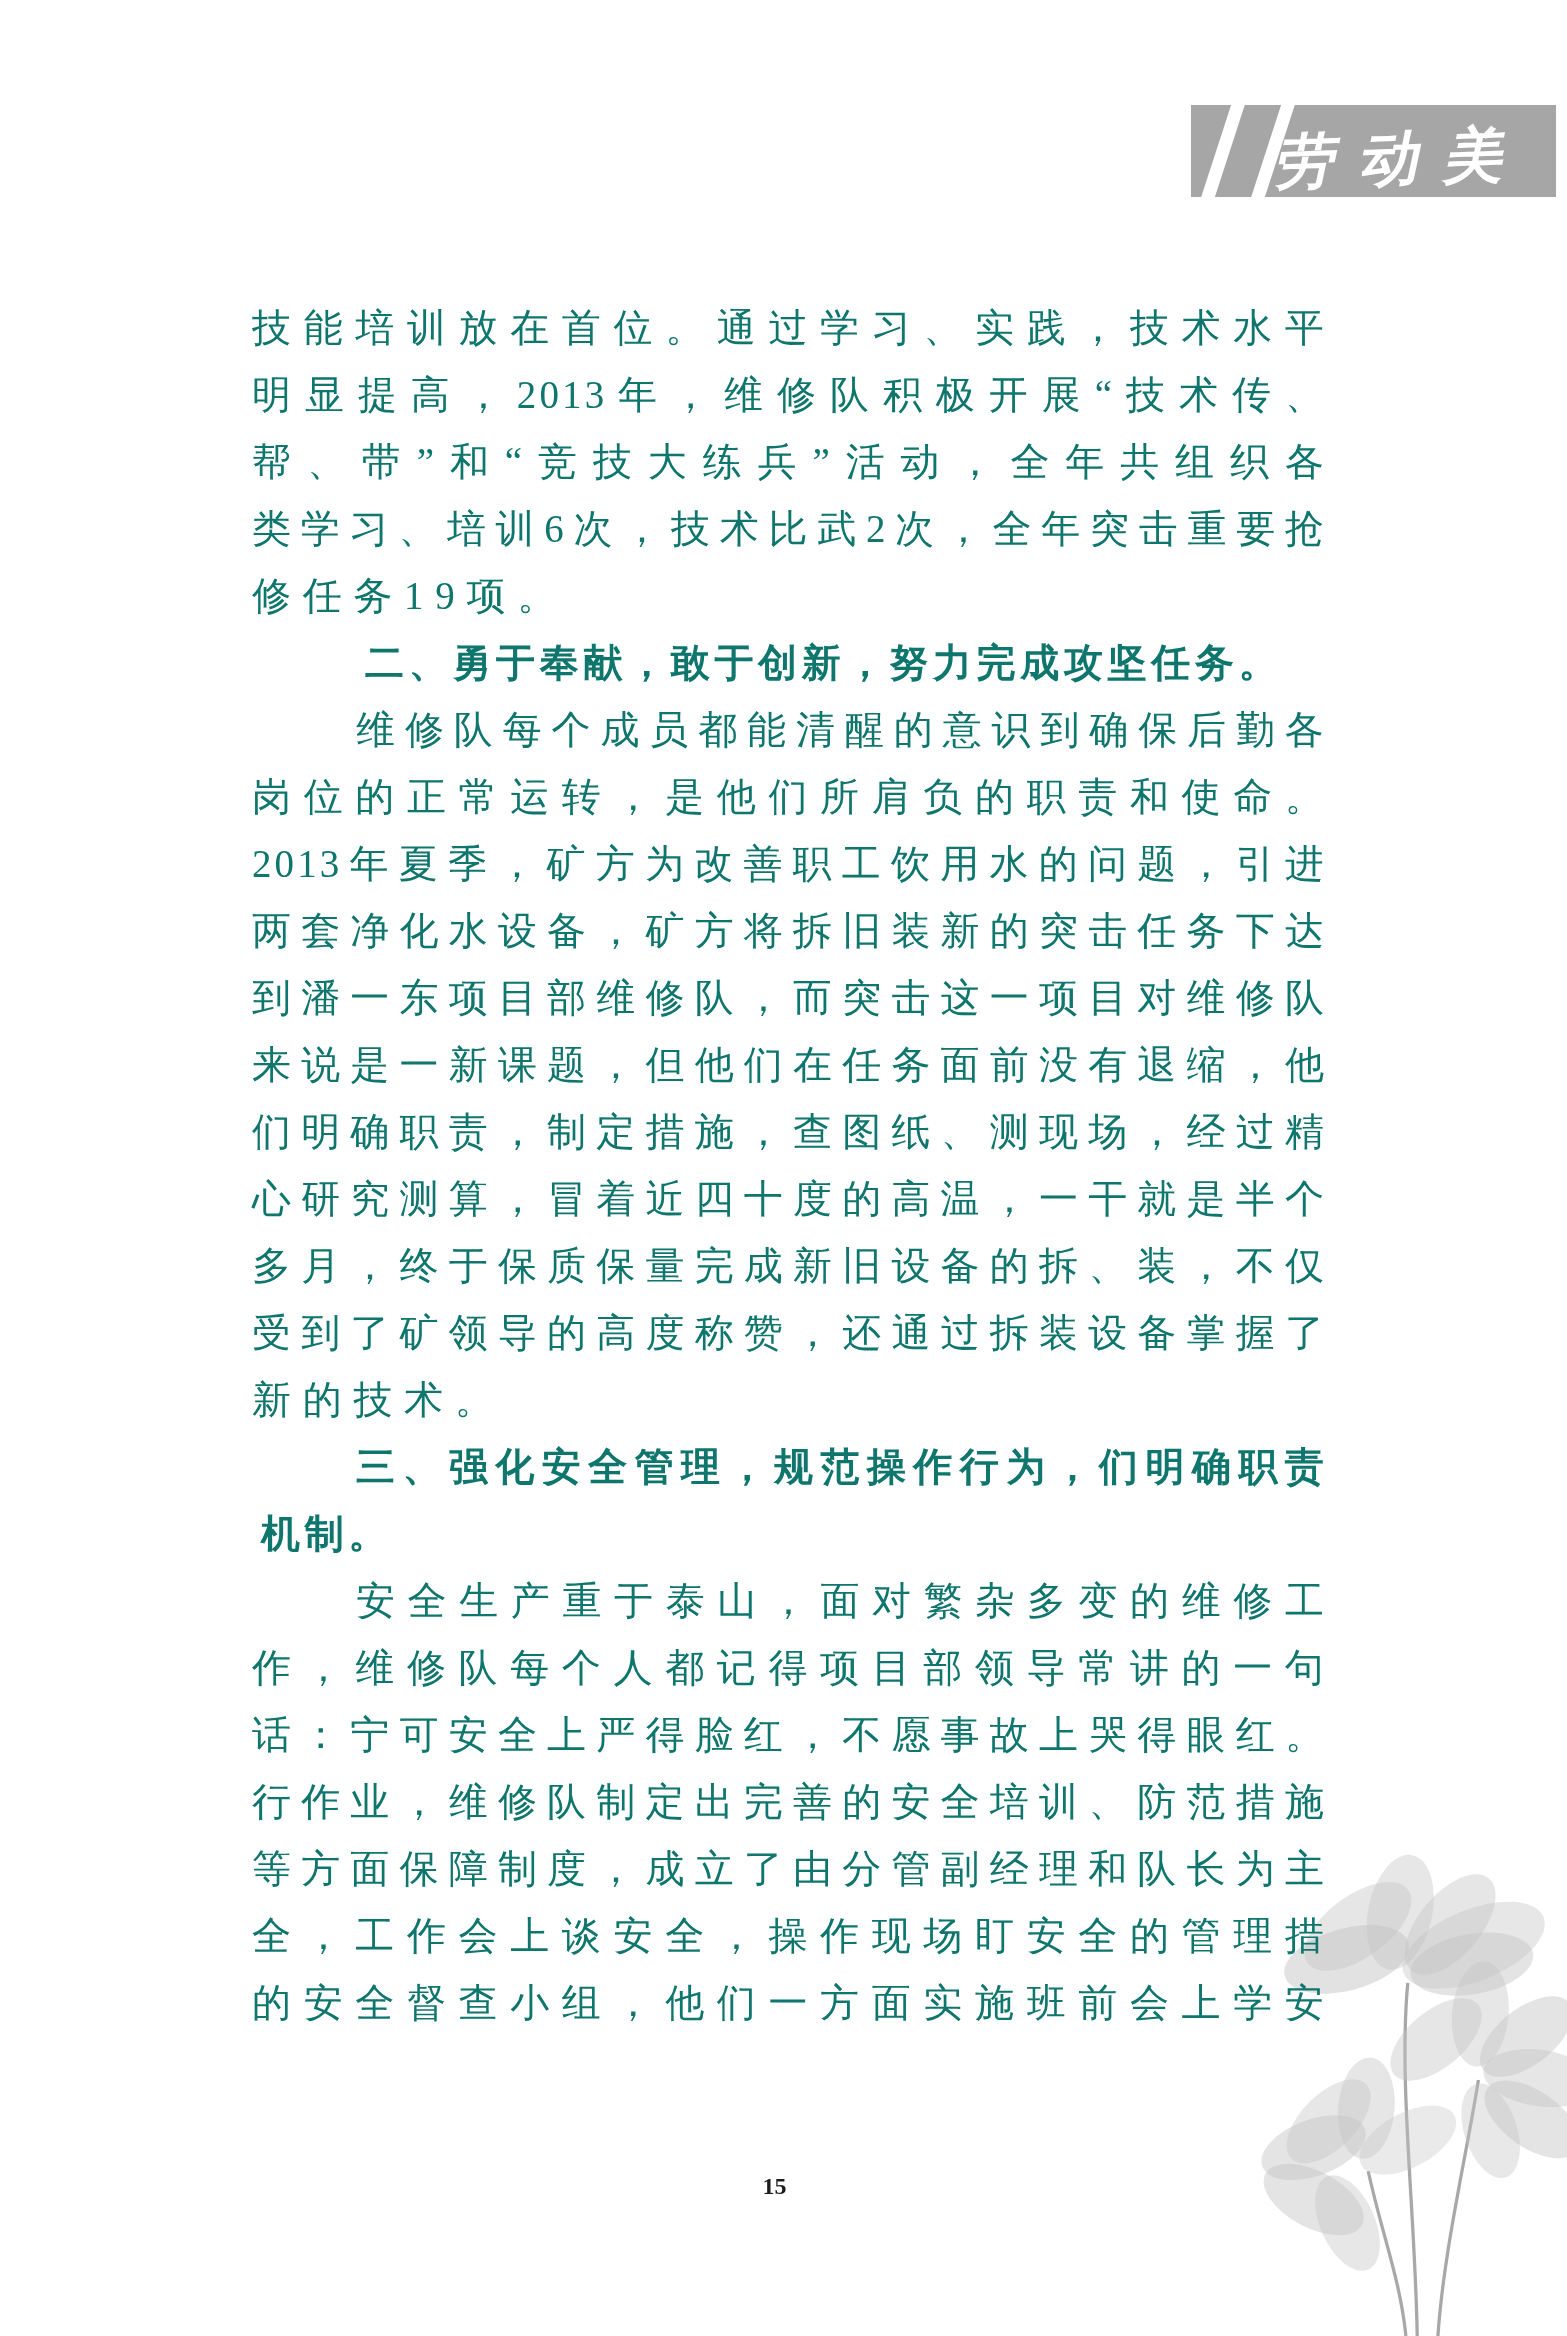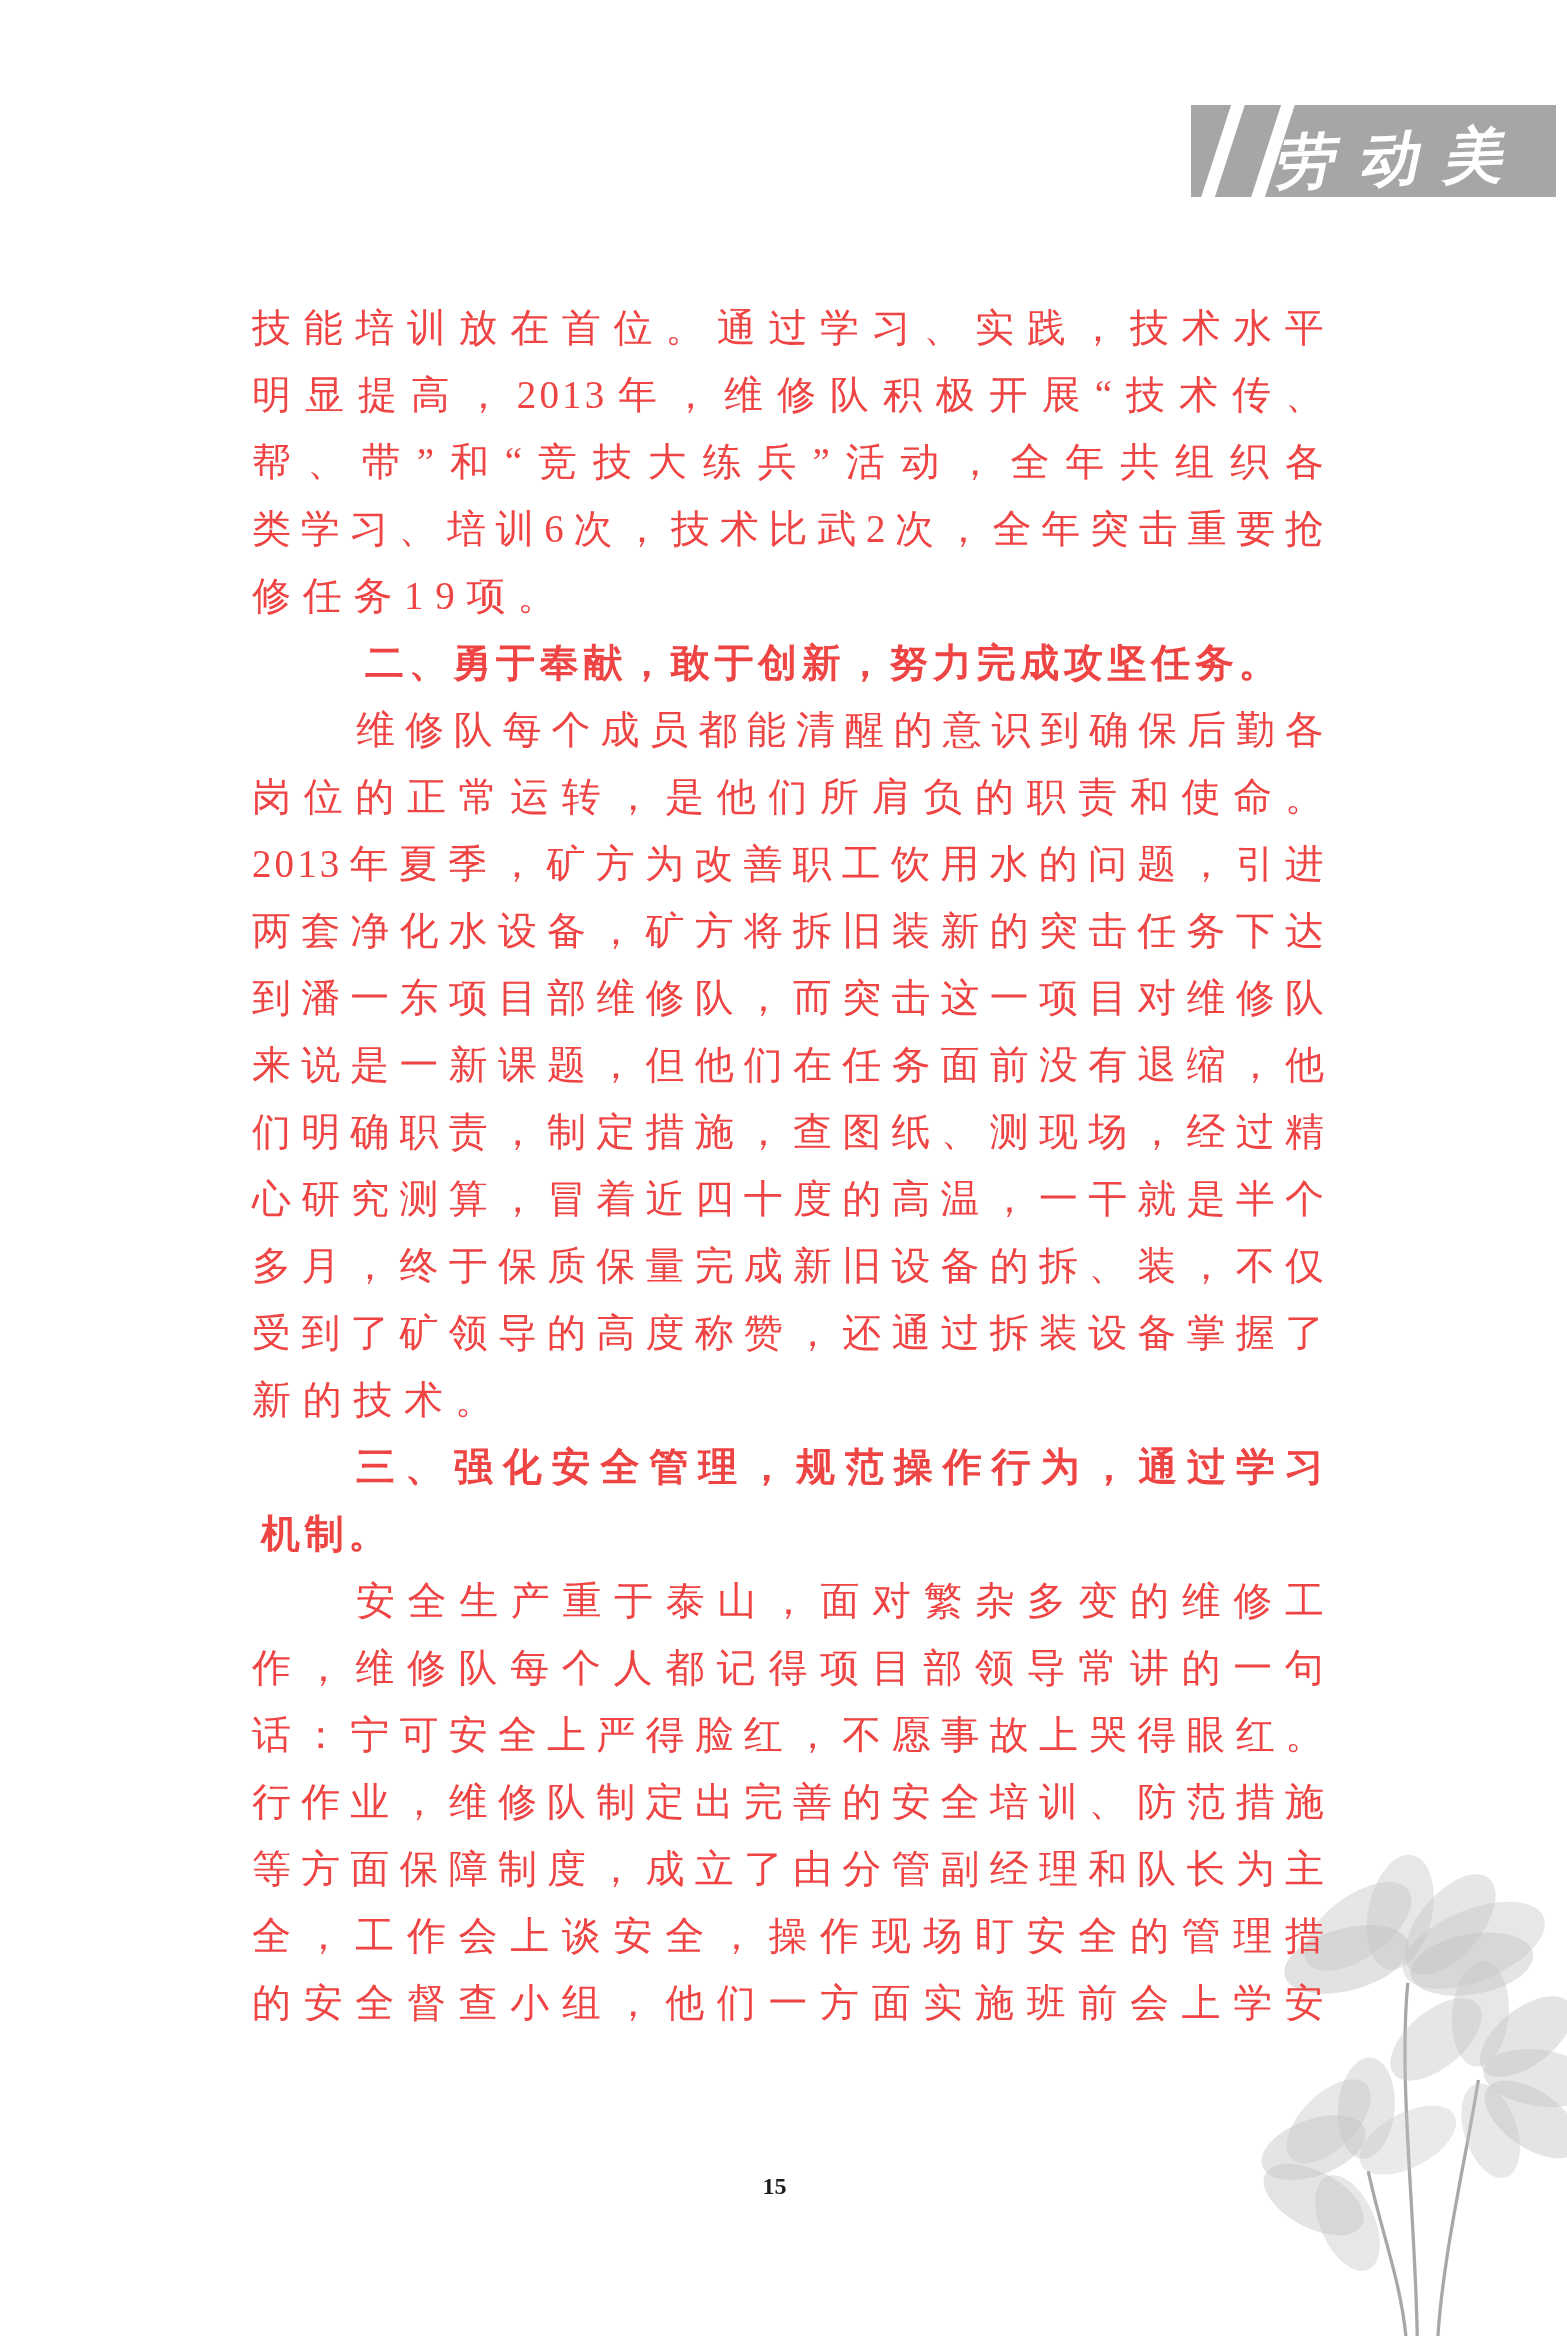--- a/index.html
+++ b/index.html
@@ -23,21 +23,21 @@
   .stripe.s2 { left:75px; }
   .banner-title {
     position:absolute; left:1273px; top:111px; width:292px; height:104px;
     color:#ffffff; font-size:60px; font-weight:700; font-style:italic;
     letter-spacing:24.5px; line-height:94px; white-space:nowrap;
     transform:rotate(-2deg);
   }
 
   
   .textblock { position:absolute; left:252px; top:294px; width:1075px; }
-  .ln { height:67px; line-height:67px; font-size:39px; color:#ef4444; overflow:visible; }
+  .ln { height:67px; line-height:67px; font-size:39px; color:#0f766e; overflow:visible; }
   .jst { text-align:justify; text-align-last:justify; letter-spacing:0.08em; }
   .sht { text-align:left; text-align-last:left; letter-spacing:0.30em; }
   .hd  { font-weight:700; }
   .hd.sht { letter-spacing:0.12em;margin-left:9px; }
   .ind { text-indent:104px; }
 
   
   .pagenum {
     position:absolute; left:252px; top:2173px; width:1045px; height:51px;
     text-align:center; font-size:24px; font-weight:700; color:#1c1c1c;
@@ -107,21 +107,21 @@
     <div class="ln jst">岗位的正常运转，是他们所肩负的职责和使命。</div>
     <div class="ln jst">2013年夏季，矿方为改善职工饮用水的问题，引进</div>
     <div class="ln jst">两套净化水设备，矿方将拆旧装新的突击任务下达</div>
     <div class="ln jst">到潘一东项目部维修队，而突击这一项目对维修队</div>
     <div class="ln jst">来说是一新课题，但他们在任务面前没有退缩，他</div>
     <div class="ln jst">们明确职责，制定措施，查图纸、测现场，经过精</div>
     <div class="ln jst">心研究测算，冒着近四十度的高温，一干就是半个</div>
     <div class="ln jst">多月，终于保质保量完成新旧设备的拆、装，不仅</div>
     <div class="ln jst">受到了矿领导的高度称赞，还通过拆装设备掌握了</div>
     <div class="ln sht">新的技术。</div>
-    <div class="ln hd jst ind">三、强化安全管理，规范操作行为，通过学习</div>
+    <div class="ln hd jst ind">三、强化安全管理，规范操作行为，们明确职责</div>
     <div class="ln hd sht">机制。</div>
     <div class="ln jst ind">安全生产重于泰山，面对繁杂多变的维修工</div>
     <div class="ln jst">作，维修队每个人都记得项目部领导常讲的一句</div>
     <div class="ln jst">话：宁可安全上严得脸红，不愿事故上哭得眼红。</div>
     <div class="ln jst">行作业，维修队制定出完善的安全培训、防范措施</div>
     <div class="ln jst">等方面保障制度，成立了由分管副经理和队长为主</div>
     <div class="ln jst">全，工作会上谈安全，操作现场盯安全的管理措</div>
     <div class="ln jst">的安全督查小组，他们一方面实施班前会上学安</div>
   </div>
 

